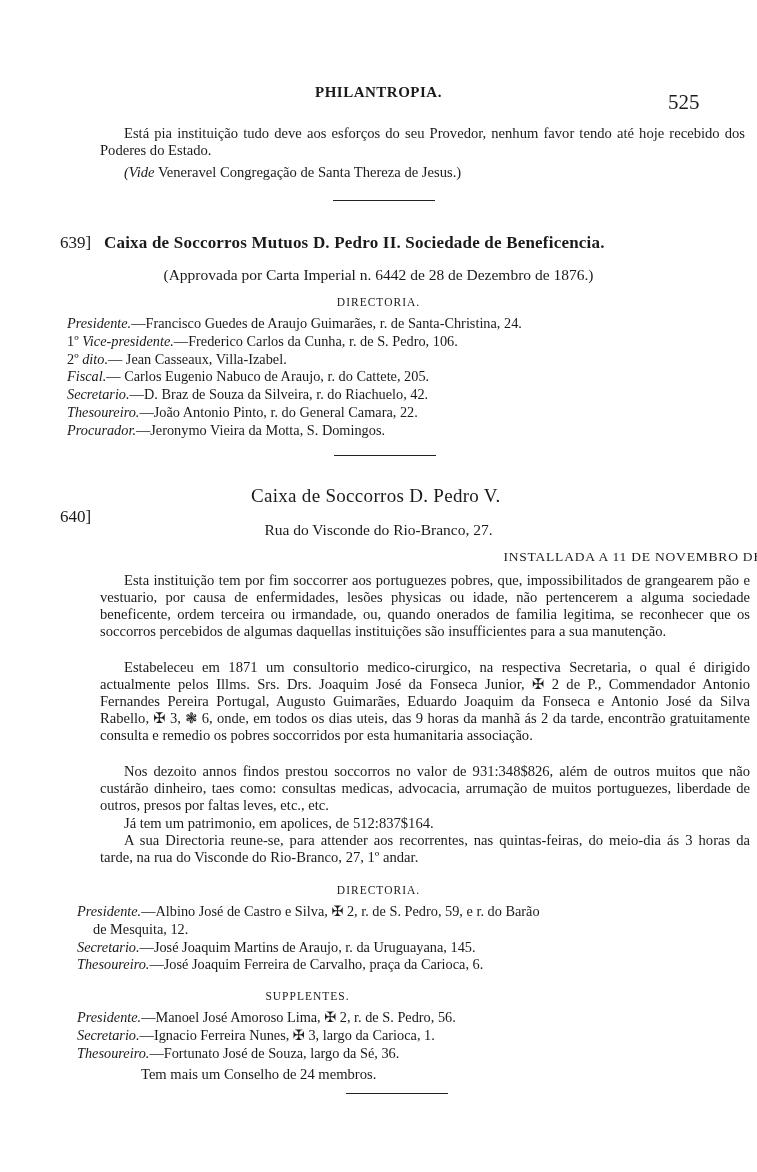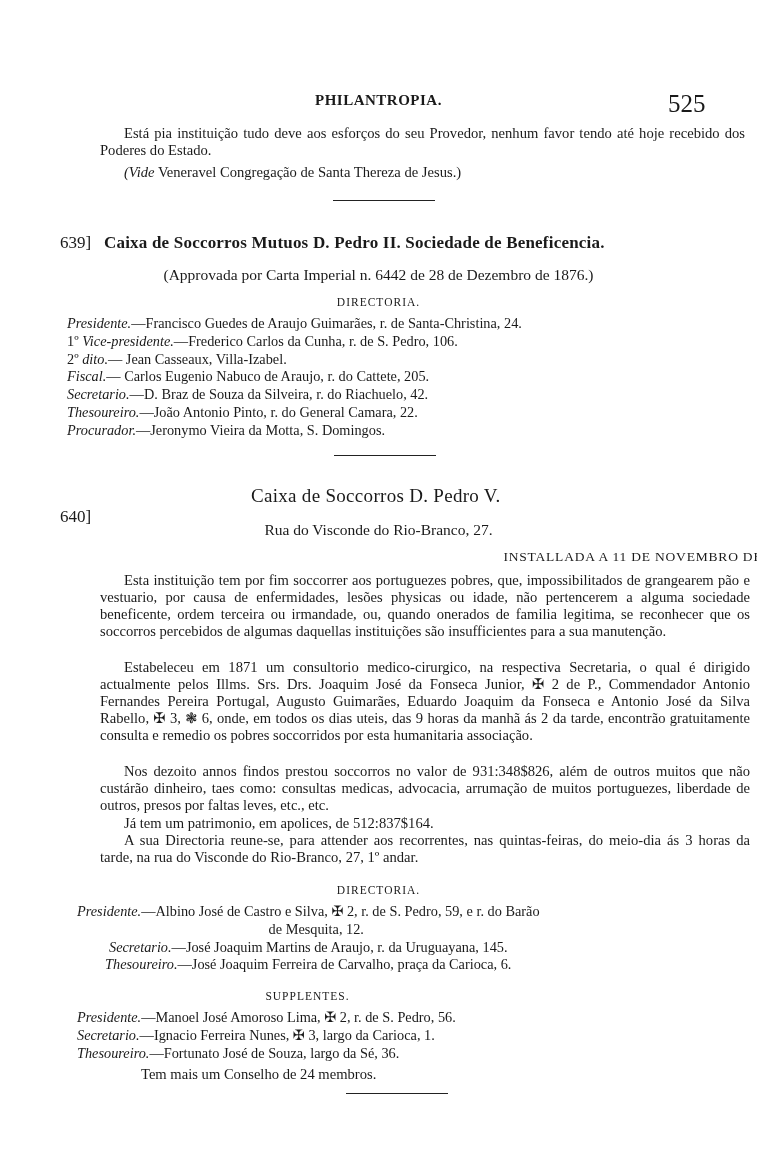--- a/index.html
+++ b/index.html
@@ -5,24 +5,24 @@
     html, body { margin: 0; padding: 0; background: #ffffff; }
     body {
       width: 757px; height: 1172px; position: relative; overflow: hidden;
       font-family: "Liberation Serif", "DejaVu Serif", serif;
       color: #1a1a1a;
     }
     .page { position: absolute; left: 0; top: 0; width: 757px; height: 1172px; }
     .abs { position: absolute; white-space: nowrap; }
 
     .running-head {
-      left: 0; width: 757px; top: 92px; text-align: center;
+      left: 0; width: 757px; top: 84px; text-align: center;
       font-weight: bold; font-size: 15px; letter-spacing: 0.5px;
     }
-    .page-number { left: 668px; top: 90px; font-size: 25px; }
+    .page-number { left: 668px; top: 90px; font-size: 21px; }
 
     .para { font-size: 14.6px; line-height: 17px; margin-left: 43px; }
     .justify { white-space: normal; text-align: justify; text-align-last: left; }
 
     .divider { position: absolute; height: 0; border-top: 1.5px solid #222; }
 
     .entry-num { font-size: 17px; }
     .entry-title-bold { font-weight: bold; font-size: 17px; letter-spacing: 0.2px; }
     .entry-title { font-size: 19px; letter-spacing: 0.3px; margin-left: 7px; }
     .subtitle { font-size: 15.5px; }
@@ -69,21 +69,21 @@
   <div class="abs installed" style="left:12px; width:757px; text-align:right; top:549px;padding-left:32px;">INSTALLADA A 11 DE NOVEMBRO DE 1863.</div>
 
   <div class="abs para justify" style="left:57px; top:572px; width:650px; text-indent:24px;">Esta instituição tem por fim soccorrer aos portuguezes pobres, que, impossibilitados de grangearem pão e vestuario, por causa de enfermidades, lesões physicas ou idade, não pertencerem a alguma sociedade beneficente, ordem terceira ou irmandade, ou, quando onerados de familia legitima, se reconhecer que os soccorros percebidos de algumas daquellas instituições são insufficientes para a sua manutenção.</div>
   <div class="abs para justify" style="left:57px; top:659px; width:650px; text-indent:24px;">Estabeleceu em 1871 um consultorio medico-cirurgico, na respectiva Secretaria, o qual é dirigido actualmente pelos Illms. Srs. Drs. Joaquim José da Fonseca Junior, ✠ 2 de P., Commendador Antonio Fernandes Pereira Portugal, Augusto Guimarães, Eduardo Joaquim da Fonseca e Antonio José da Silva Rabello, ✠ 3, ❃ 6, onde, em todos os dias uteis, das 9 horas da manhã ás 2 da tarde, encontrão gratuitamente consulta e remedio os pobres soccorridos por esta humanitaria associação.</div>
   <div class="abs para justify" style="left:57px; top:763px; width:650px; text-indent:24px;">Nos dezoito annos findos prestou soccorros no valor de 931:348$826, além de outros muitos que não custárão dinheiro, taes como: consultas medicas, advocacia, arrumação de muitos portuguezes, liberdade de outros, presos por faltas leves, etc., etc.</div>
   <div class="abs para" style="left:81px; top:815px;">Já tem um patrimonio, em apolices, de 512:837$164.</div>
   <div class="abs para justify" style="left:57px; top:832px; width:650px; text-indent:24px;">A sua Directoria reune-se, para attender aos recorrentes, nas quintas-feiras, do meio-dia ás 3 horas da tarde, na rua do Visconde do Rio-Branco, 27, 1º andar.</div>
 
   <div class="abs smallcaps-head" style="left:0; width:757px; text-align:center; top:884px;">DIRECTORIA.</div>
 
-  <div class="abs roster" style="left:77px; top:903px;text-align:center;">
+  <div class="abs roster" style="left:77px; top:903px;">
     <div><i>Presidente.</i><span>—Albino José de Castro e Silva, ✠ 2, r. de S. Pedro, 59, e r. do Barão</span></div>
     <div style="padding-left:16px;">de Mesquita, 12.</div>
     <div><i>Secretario.</i><span>—José Joaquim Martins de Araujo, r. da Uruguayana, 145.</span></div>
     <div><i>Thesoureiro.</i><span>—José Joaquim Ferreira de Carvalho, praça da Carioca, 6.</span></div>
   </div>
 
   <div class="abs smallcaps-head" style="left:0; width:615px; text-align:center; top:990px;">SUPPLENTES.</div>
 
   <div class="abs roster" style="left:77px; top:1009px;">
     <div><i>Presidente.</i><span>—Manoel José Amoroso Lima, ✠ 2, r. de S. Pedro, 56.</span></div>

